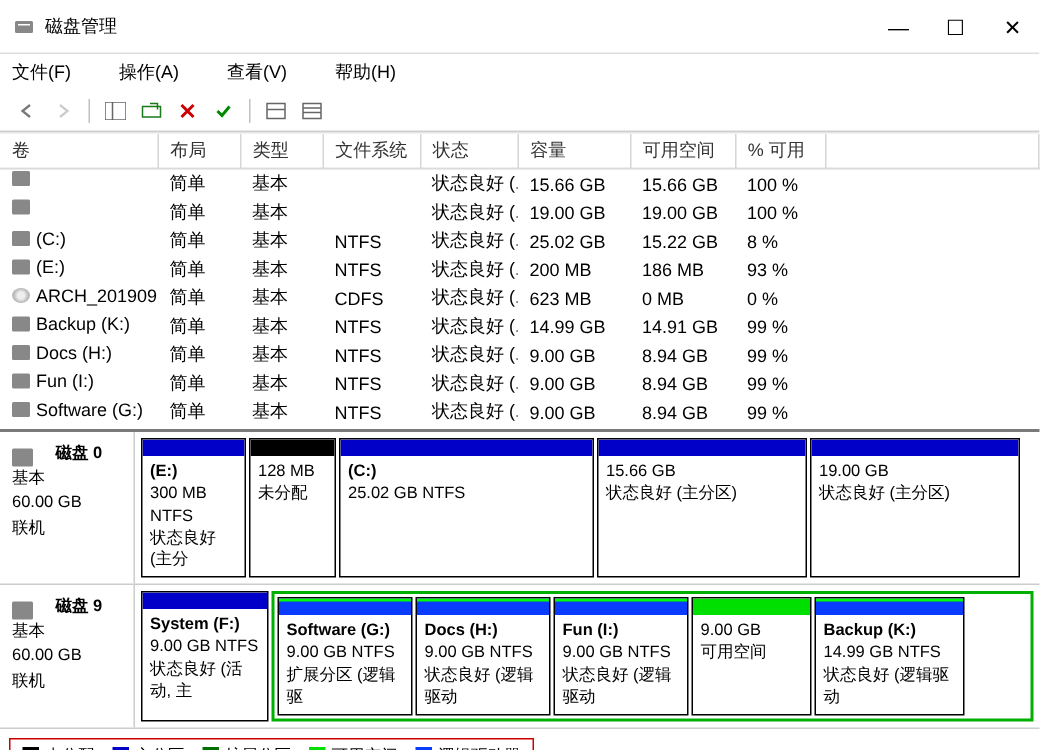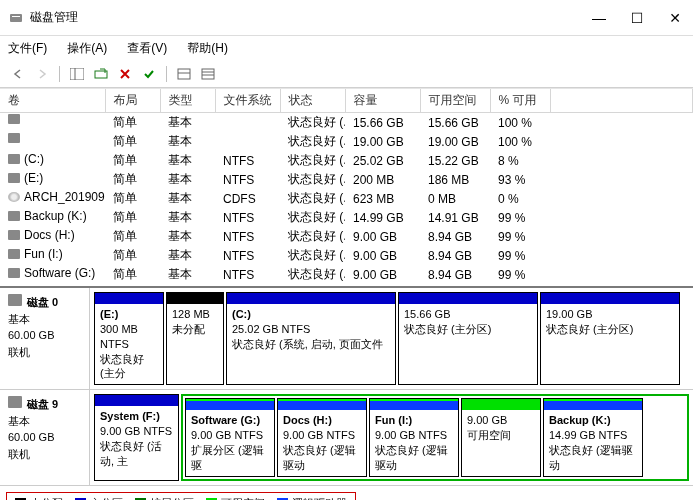--- a/index.html
+++ b/index.html
@@ -2,36 +2,36 @@
 <html><head>
 <meta charset="utf-8">
 <style>
 * { box-sizing: border-box; margin: 0; padding: 0; }
 body { font-family: "Microsoft YaHei", "Segoe UI", Tahoma, sans-serif; font-size: 12px; background: #fff; width: 693px; height: 500px; overflow: hidden; }
 .titlebar { display: flex; align-items: center; height: 36px; padding: 0 8px; border-bottom: 1px solid #ddd; }
 .titlebar .icon { width: 16px; height: 16px; margin-right: 6px; display:flex; align-items:center; justify-content:center; }
 .titlebar .title { flex: 1; font-size: 12px; }
 .titlebar .winbtns { display: flex; gap: 18px; }
 .titlebar .winbtn { width: 20px; height: 20px; display: flex; align-items: center; justify-content: center; font-size: 14px; cursor: default; }
-.menubar { display: flex; gap: 20px; padding: 4px 8px; font-size: 12px; }
+.menubar { display: flex; gap: 32px; padding: 4px 8px; font-size: 12px; }
 .menubar .mitem { cursor: default; }
 .toolbar { display: flex; align-items: center; gap: 4px; padding: 4px 8px; border-bottom: 1px solid #d0d0d0; }
 .toolbar .tbtn { width: 20px; height: 18px; display: flex; align-items: center; justify-content: center; }
 .toolbar .sep { width: 1px; height: 16px; background: #c0c0c0; margin: 0 3px; }
 .gridwrap { height: 198px; overflow: auto; border-top: 1px solid #e5e5e5; }
 table.grid { border-collapse: collapse; width: 100%; table-layout: fixed; }
 table.grid th { text-align: left; font-weight: normal; padding: 3px 8px; border-right: 1px solid #d6d6d6; border-bottom: 1px solid #d6d6d6; background: #fff; font-size: 12px; color: #333; }
 table.grid td { padding: 1px 8px; font-size: 12px; white-space: nowrap; overflow: hidden; }
 table.grid td.volcell { display: flex; align-items: center; gap: 4px; }
 .volicon { width: 12px; height: 10px; background: #888; border-radius: 1px; display: inline-block; flex-shrink:0; }
 .volicon.cd { background: radial-gradient(circle, #eee 30%, #bbb 60%); border-radius: 50%; }
 .graphwrap { border-top: 2px solid #7a7a7a; }
 .diskrow { display: flex; border-bottom: 1px solid #ccc; min-height: 78px; }
 .diskhead { width: 90px; padding: 6px 8px; font-size: 11px; line-height: 1.5; border-right: 1px solid #ccc; }
-.diskhead .dhtop { display:flex; align-items:flex-start; gap:5px; }
+.diskhead .dhtop { display:flex; align-items:flex-end; gap:15px; }
 .diskicon { width: 14px; height: 12px; background: #888; border-radius: 1px; display:inline-block; }
 .diskhead .dname { font-weight: bold; }
 .diskparts { flex: 1; display: flex; padding: 4px; gap: 0; }
 .part { border: 1px solid #000; margin-right: 2px; display: flex; flex-direction: column; overflow: hidden; }
 .part:last-child { margin-right: 0; }
 .part .pbar { height: 11px; }
 .part .pbody { padding: 3px 5px; font-size: 11px; line-height: 1.35; flex:1; }
 .pbar.primary { background: #0000c8; }
 .pbar.unalloc { background: #000; }
 .pbar.logical { background: #0a3cff; border-top: 2px solid #0f0; }
@@ -316,21 +316,20 @@
             <div><b></b></div>
     <div>128 MB</div>
     <div>未分配</div>
           </div>
         </div>
         <div class="part" style="width: 170px;">
           <div class="pbar primary"></div>
     <div class="pbody">
             <div><b>(C:)</b></div>
     <div>25.02 GB NTFS</div>
-    <div>状态良好 (系统, 启动, 页面文件</div>
           </div>
         </div>
         <div class="part" style="width: 140px;">
           <div class="pbar primary"></div>
     <div class="pbody">
             <div><b></b></div>
     <div>15.66 GB</div>
     <div>状态良好 (主分区)</div>
           </div>
         </div>

